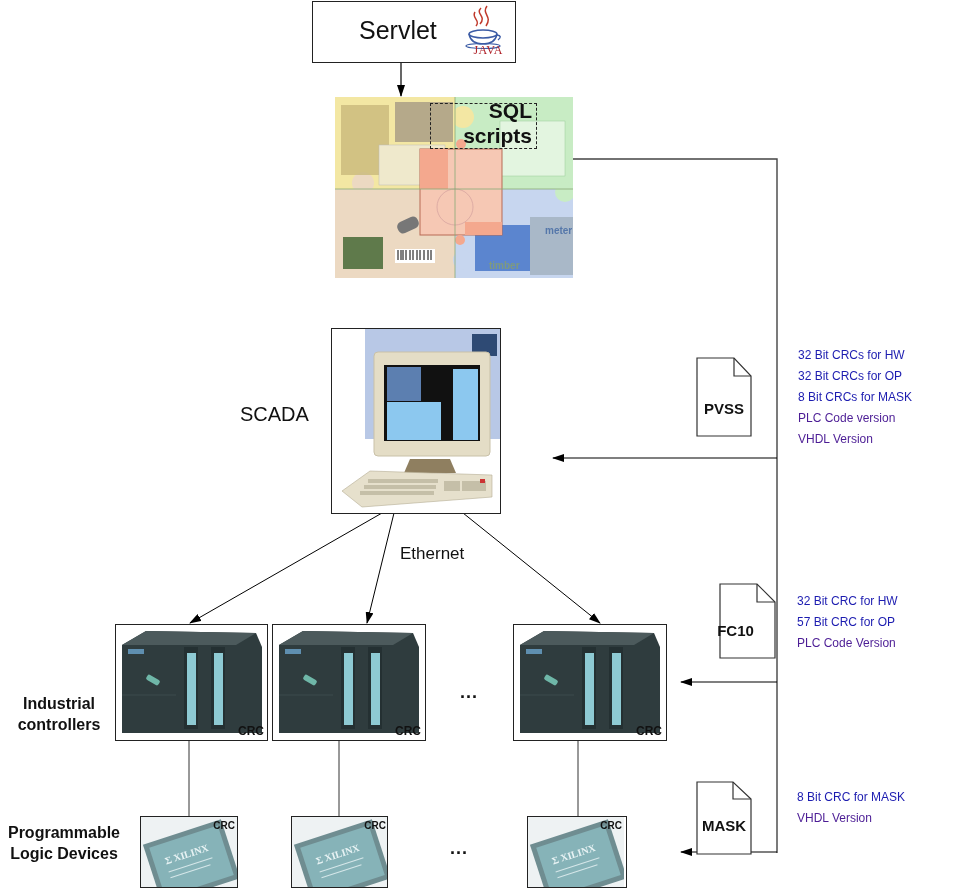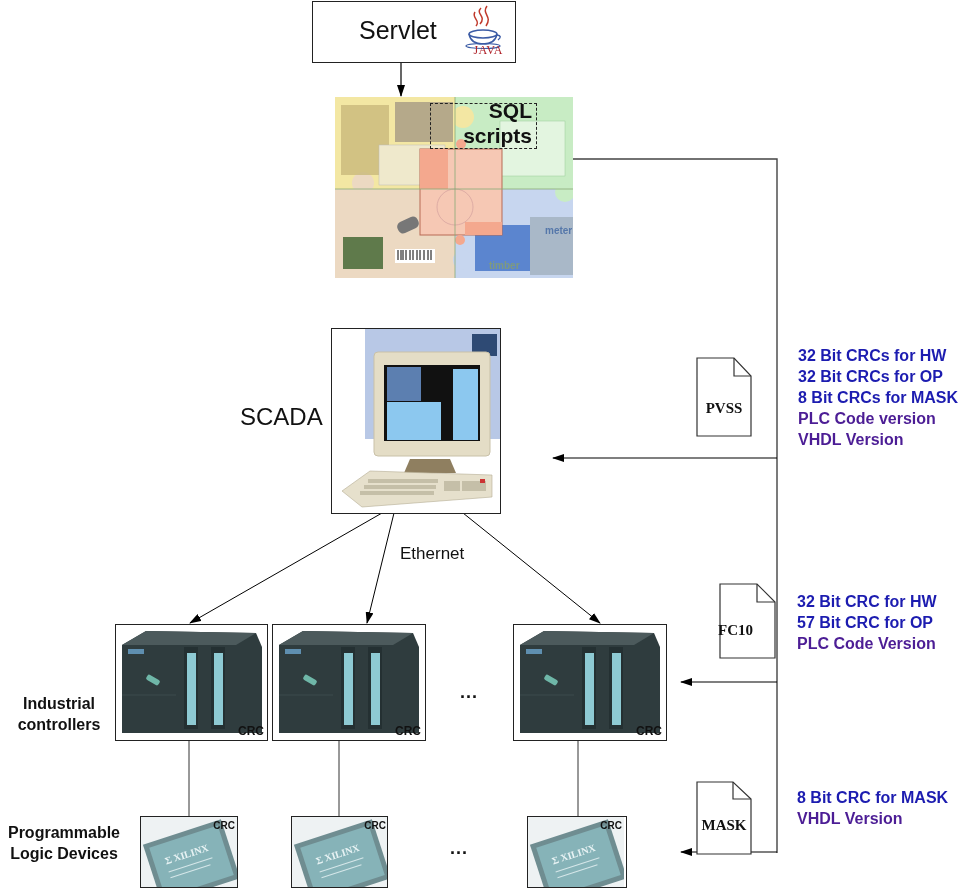--- a/index.html
+++ b/index.html
@@ -7,23 +7,23 @@
   svg.wires { position:absolute; left:0; top:0; width:967px; height:889px; }
   .box { position:absolute; border:1px solid #222; background:#fff; box-sizing:border-box; overflow:hidden; }
   .servlet-title { position:absolute; left:46px; top:14px; font-size:25px; color:#111; }
   .java-logo { position:absolute; right:10px; top:2px; width:44px; height:58px; }
   .java-text { position:absolute; right:12px; bottom:4px; font-family:"Liberation Serif", serif; color:#b0232a; font-size:12px; letter-spacing:0.5px;margin-top:11px; }
   .puzzle { position:absolute; left:303px; top:97px; width:238px; height:181px; overflow:hidden;margin-left:32px; }
   .sql-label { position:absolute; left:430px; top:103px; width:107px; height:46px; border:1.5px dashed #222; box-sizing:border-box; }
   .sql-text { position:absolute; left:452px; top:98px; font-size:21px; font-weight:bold; color:#111; line-height:25px; text-align:right; width:80px; }
   .side-label { position:absolute; font-weight:bold; color:#111; font-size:16px; line-height:21px; text-align:center; }
   .label { position:absolute; color:#111; }
-  .doc { position:absolute;font-family:Liberation Serif, serif; }
+  .doc { position:absolute; }
   .doc-text { position:absolute; left:0; width:100%; text-align:center; font-weight:bold; font-size:15px; color:#111; }
-  .info { position:absolute; font-size:16px; line-height:21px;font-weight:bold; }
+  .info { position:absolute; font-size:12px; line-height:21px; }
   .blue { color:#1c1cb0; }
   .green { color:#4c1d95; }
   .ellipsis { position:absolute; font-weight:bold; font-size:18px; color:#111; letter-spacing:1px; }
 </style>
 </head>
 <body>
 
 <svg class="wires" viewBox="0 0 967 889">
   <defs>
     <marker id="ah" markerWidth="12" markerHeight="8" refX="11" refY="4" orient="auto" markerUnits="userSpaceOnUse">
@@ -104,21 +104,21 @@
     <line x1="0" y1="92" x2="238" y2="92" stroke="#8a7" stroke-width="0.8"></line>
     <line x1="120" y1="0" x2="120" y2="181" stroke="#8a7" stroke-width="0.8"></line>
   </svg>
 </div>
 <div class="sql-label"></div>
 <div class="sql-text">
   <div>SQL</div>
   <div>scripts</div>
 </div>
 
-<span class="label" style="left:240px; top:403px; font-size:24px;">SCADA</span>
+<span class="label" style="left:240px; top:403px; font-size:20px;">SCADA</span>
 <div class="box" style="left:331px; top:328px; width:170px; height:186px;">
   <svg width="168" height="184" viewBox="0 0 168 184">
     <rect x="0" y="0" width="168" height="184" fill="#fff"></rect>
     <rect x="33" y="0" width="135" height="110" fill="#b8c8e6"></rect>
     <rect x="140" y="5" width="25" height="22" fill="#2e4a74"></rect>
     <rect x="42" y="23" width="116" height="104" rx="4" fill="#e4ddc6" stroke="#c9c1a8"></rect>
     <rect x="52" y="36" width="96" height="76" fill="#111"></rect>
     <rect x="55" y="38" width="34" height="34" fill="#5c7fb0"></rect>
     <rect x="55" y="73" width="54" height="38" fill="#8cc8ef"></rect>
     <rect x="121" y="40" width="25" height="71" fill="#8cc8ef"></rect>

